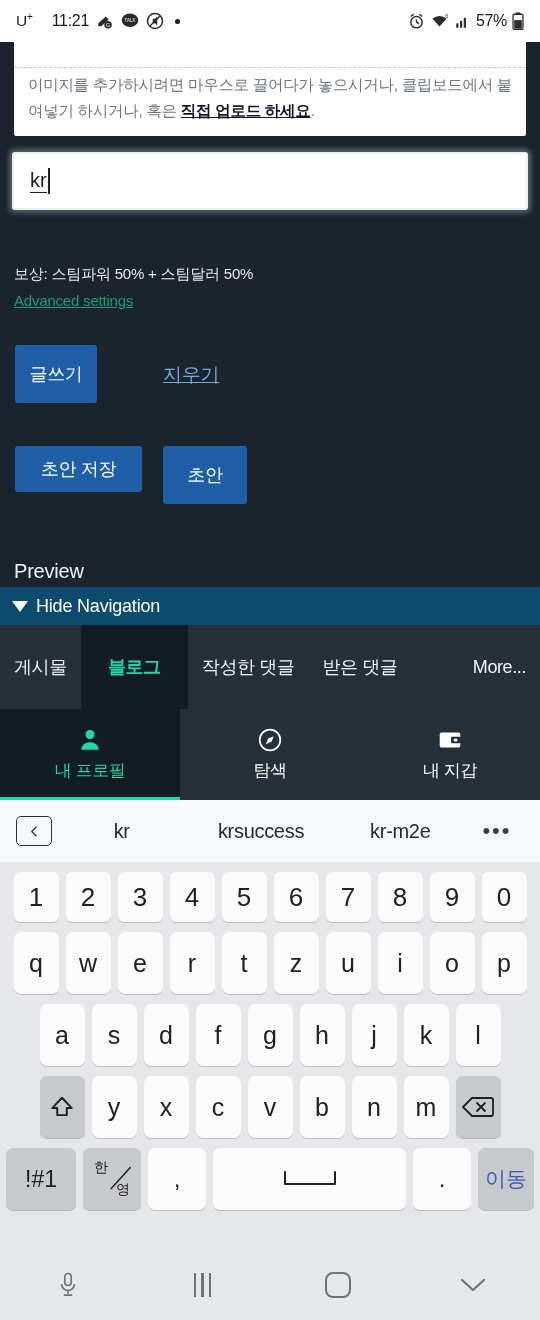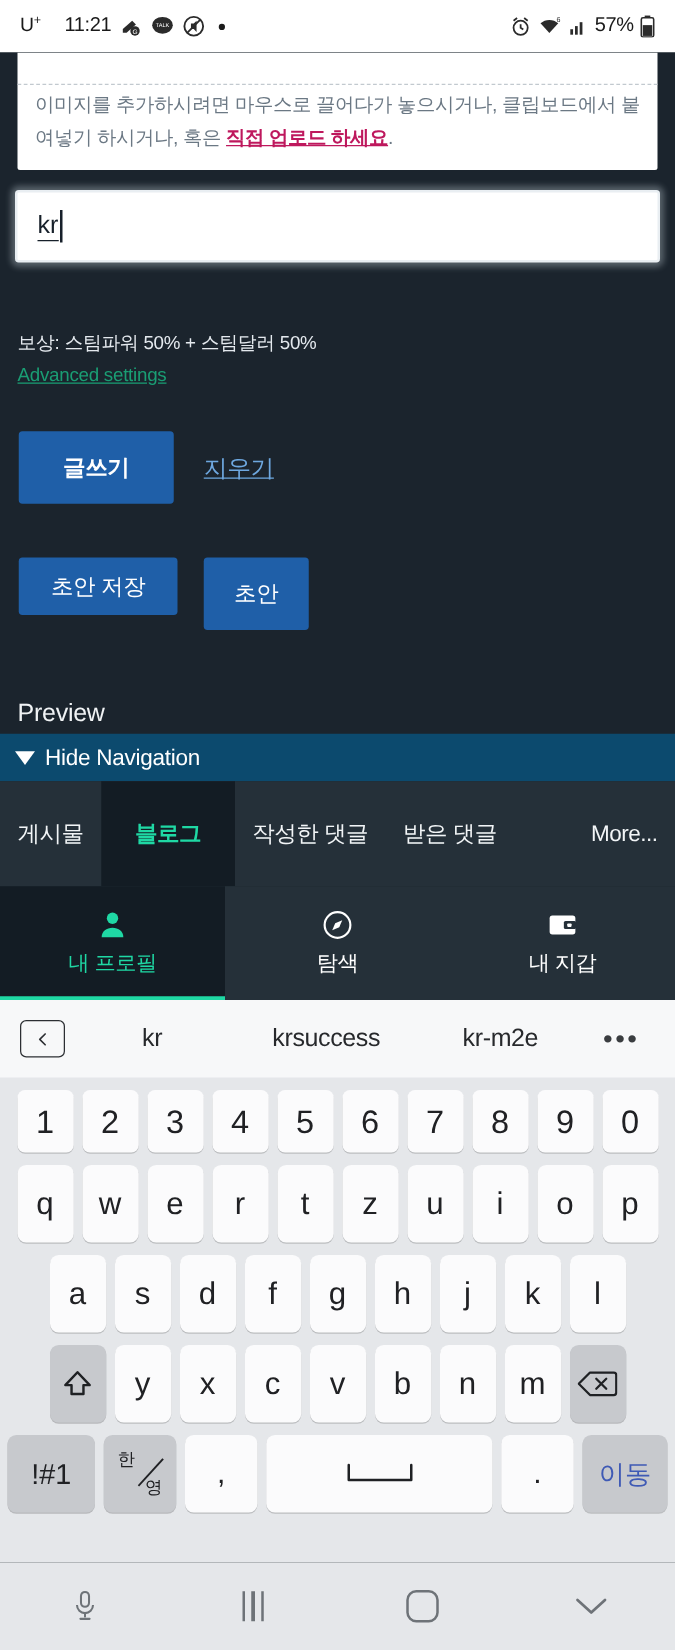--- a/index.html
+++ b/index.html
@@ -44,21 +44,21 @@
   }
   .editor-divider {
     position: absolute; top: 25px; left: 0; right: 0;
     border-top: 1px dashed #c2c9cf;
   }
   .editor-hint {
     position: absolute; top: 30px; left: 14px; right: 12px;
     font-size: 15.5px; line-height: 26px; color: #6b7884;
     letter-spacing: -0.3px;
   }
-  .editor-hint .up-link { color: #be185d; font-weight: bold; margin-top: 22px; }
+  .editor-hint .up-link { color: #0f172a; font-weight: bold; margin-top: 22px; }
 
   
   .title-input-wrap {
     position: absolute; top: 110px; left: 12px; right: 12px;
     height: 58px;
     background: #ffffff;
     border: 2px solid #e9eef2;
     border-radius: 3px;
     box-shadow: 0 0 5px 3px rgba(220,232,240,0.32);
     display: flex; align-items: center;
@@ -86,21 +86,21 @@
   }
 
   
   .btn {
     background: #1f5fa8; color: #ffffff;
     border: none; border-radius: 3px;
     font-size: 18px; letter-spacing: -0.3px;
     font-family: inherit;
     display: inline-flex; align-items: center; justify-content: center;
   }
-  .btn-post { position: absolute; top: 303px; left: 15px; width: 124px; height: 58px; font-weight: bold; }
+  .btn-post { position: absolute; top: 303px; left: 15px; width: 82px; height: 58px; }
   .link-clear {
     position: absolute; top: 320px; left: 163px;
     font-size: 19px; color: #6ea8e0; text-decoration: underline;
     letter-spacing: -0.3px;
   }
   .btn-save-draft { position: absolute; top: 404px; left: 15px; width: 127px; height: 46px; }
   .btn-draft { position: absolute; top: 404px; left: 163px; width: 84px; height: 58px; }
 
   .preview-label {
     position: absolute; top: 518px; left: 14px;
@@ -192,21 +192,21 @@
   .krow.num .key { width: 45px; height: 50px; font-size: 26px; border-radius: 6px;}
   .krow.r1 .key { width: 45px; }
   .krow.r2 .key { width: 45px; }
   .krow.r3 .key { width: 45px; }
   .key.mod { background: #c7c9cd; box-shadow: 0 1px 0.5px rgba(0,0,0,0.2); }
   .key.wide { width: 62px; }
   .key.sym { width: 70px; font-size: 23px; }
   .key.lang { width: 58px; }
   .key.punct { width: 58px; font-size: 24px; }
   .key.space { flex: 1; }
-  .key.go { width: 68px; background: #c7c9cd; color: #3f5ab5; font-size: 21px; }
+  .key.go { width: 56px; background: #c7c9cd; color: #3f5ab5; font-size: 21px; }
   .lang-inner { position: relative; width: 38px; height: 40px; font-size: 14px; color: #202124; }
   .lang-inner .han { position: absolute; left: 1px; top: 0px; }
   .lang-inner .yeong { position: absolute; right: 1px; bottom: 0px; }
   .lang-inner .slash { position: absolute; left: 16px; top: 4px; font-size: 26px; line-height: 1; color:#202124; }
 
   
   .sysnav {
     position: absolute; bottom: 0; left: 0; right: 0; height: 70px;
     background: #e5e7ea;
     display: flex; align-items: center;

